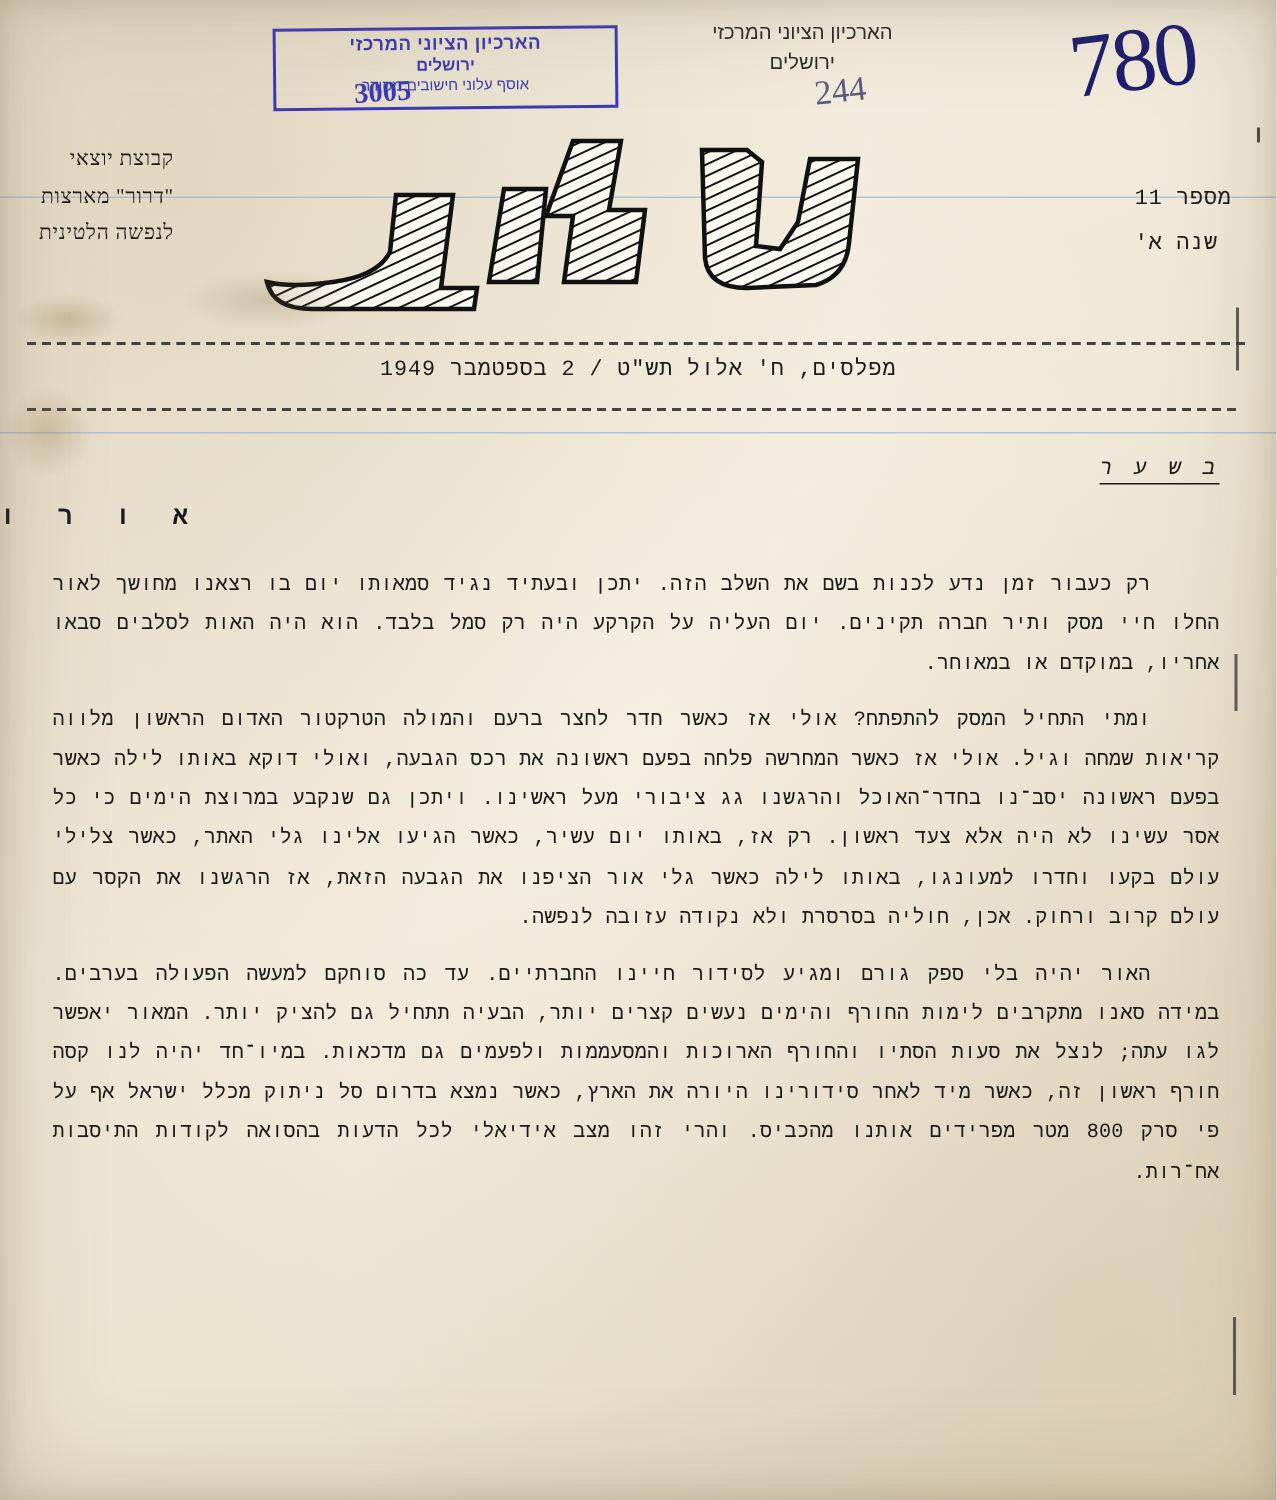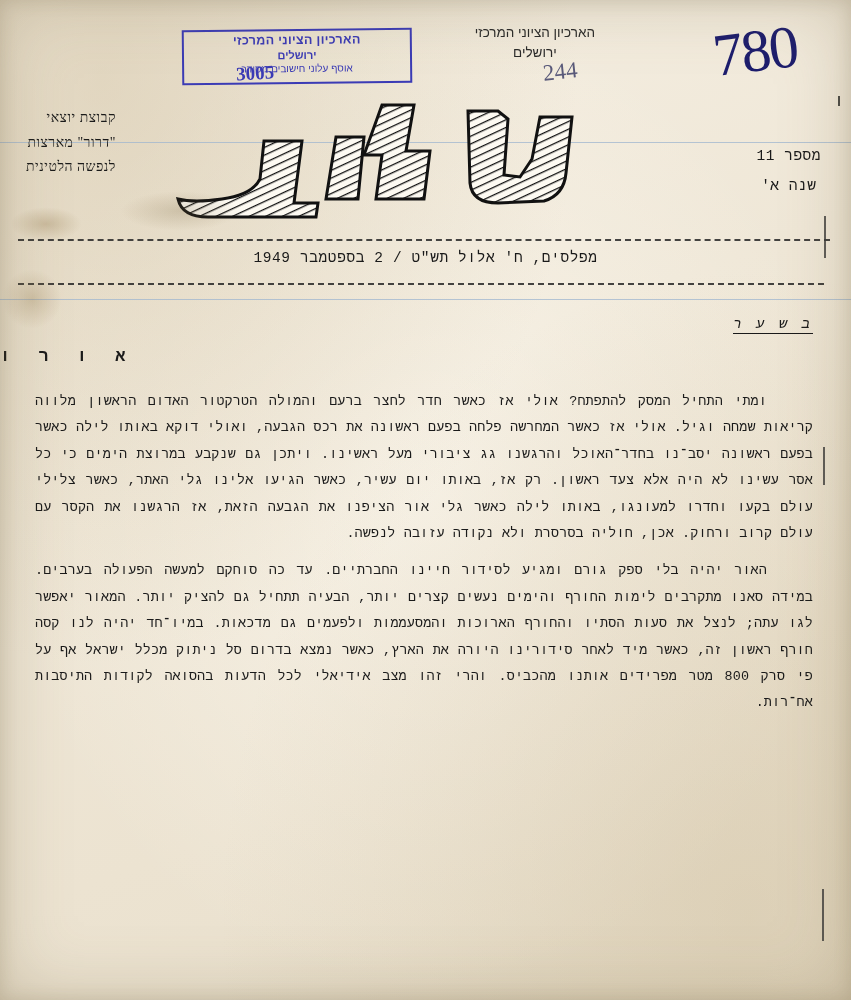--- a/index.html
+++ b/index.html
@@ -19,21 +19,21 @@
       radial-gradient(ellipse at 12% 8%, rgba(190,170,130,.35) 0%, rgba(190,170,130,0) 45%),
       radial-gradient(ellipse at 88% 92%, rgba(190,170,130,.30) 0%, rgba(190,170,130,0) 50%),
       radial-gradient(ellipse at 50% 50%, rgba(255,252,245,.55) 0%, rgba(255,252,245,0) 70%),
       linear-gradient(160deg,#f6f0e4 0%,#efe7d7 40%,#ece3d1 70%,#e8dfcc 100%);
   }
   .edge-dark{
     position:absolute;inset:0;
     box-shadow:inset 0 0 70px rgba(120,100,60,.28), inset 0 0 18px rgba(90,70,40,.18);
     pointer-events:none;
   }
-  .content{position:absolute;inset:0;margin-top:11px;}
+  .content{position:absolute;inset:0;}
 
   
   .archive-stamp{
     position:absolute;left:182px;top:18px;width:230px;height:55px;
     border:2px solid #3b3bb5;color:#3b3bb5;
     transform:rotate(-0.6deg);
     font-family:"Liberation Sans",sans-serif;
     direction:rtl;text-align:center;
     padding-top:2px;box-sizing:border-box;
     line-height:1.25;
@@ -70,22 +70,22 @@
     font-size:23px;color:#5a5a7a;
     transform:rotate(-6deg);
   }
 
   .masthead-left{
     position:absolute;left:26px;top:95px;
     direction:rtl;text-align:right;
     font-size:14px;line-height:1.75;letter-spacing:.5px;font-family:Liberation Serif, serif;
   }
   .masthead-right{
-    position:absolute;right:30px;top:130px;
-    direction:rtl;text-align:center;
+    position:absolute;right:30px;top:118px;
+    direction:rtl;text-align:left;
     font-size:14.5px;line-height:2.1;letter-spacing:.5px;
   }
 
   
   .logo{
     position:absolute;left:168px;top:88px;width:430px;height:125px;
   }
   .logo svg{width:100%;height:100%;}
 
   
@@ -190,20 +190,21 @@
   <div class="dashrule" style="top:228px"></div>
   <div class="dashrule short" style="top:272px"></div>
 
   <div class="issueline">מפלסים, ח' אלול תש"ט  /  2 בספטמבר 1949</div>
 
   <div class="bsaar">ב ש ע ר</div>
 
   <div class="headline">א ו ר ו</div>
 
   <div class="body">
+    <p class="ind">רק כעבור זמן נדע לכנות בשם את השלב הזה. יתכן ובעתיד נגיד סמאותו יום בו רצאנו מחושך לאור החלו חיי מסק ותיר חברה תקינים. יום העליה על הקרקע היה רק סמל בלבד. הוא היה האות לסלבים סבאו אחריו, במוקדם או במאוחר.</p>
     <p class="ind">ומתי התחיל המסק להתפתח? אולי אז כאשר חדר לחצר ברעם והמולה הטרקטור האדום הראשון מלווה קריאות שמחה וגיל. אולי אז כאשר המחרשה פלחה בפעם ראשונה את רכס הגבעה, ואולי דוקא באותו לילה כאשר בפעם ראשונה יסב־נו בחדר־האוכל והרגשנו גג ציבורי מעל ראשינו. ויתכן גם שנקבע במרוצת הימים כי כל אסר עשינו לא היה אלא צעד ראשון. רק אז, באותו יום עשיר, כאשר הגיעו אלינו גלי האתר, כאשר צלילי עולם בקעו וחדרו למעונגו, באותו לילה כאשר גלי אור הציפנו את הגבעה הזאת, אז הרגשנו את הקסר עם עולם קרוב ורחוק. אכן, חוליה בסרסרת ולא נקודה עזובה לנפשה.</p>
     <p class="ind">האור יהיה בלי ספק גורם ומגיע לסידור חיינו החברתיים. עד כה סוחקם למעשה הפעולה בערבים. במידה סאנו מתקרבים לימות החורף והימים נעשים קצרים יותר, הבעיה תתחיל גם להציק יותר. המאור יאפשר לגו עתה; לנצל את סעות הסתיו והחורף הארוכות והמסעממות ולפעמים גם מדכאות. במיו־חד יהיה לנו קסה חורף ראשון זה, כאשר מיד לאחר סידורינו היורה את הארץ, כאשר נמצא בדרום סל ניתוק מכלל ישראל אף על פי סרק 800 מטר מפרידים אותנו מהכביס. והרי זהו מצב אידיאלי לכל הדעות בהסואה לקודות התיסבות אח־רות.</p>
   </div>
 
   <div class="tick" style="left:824px;top:205px;height:42px"></div>
   <div class="tick" style="left:823px;top:436px;height:38px"></div>
   <div class="tick" style="left:822px;top:878px;height:52px"></div>
   <div class="tick" style="left:838px;top:85px;height:10px;background:#222"></div>
 
   <div class="smudge" style="left:10px;top:196px;width:72px;height:34px;background:radial-gradient(ellipse,rgba(150,125,80,.35),rgba(150,125,80,0) 70%);"></div>

